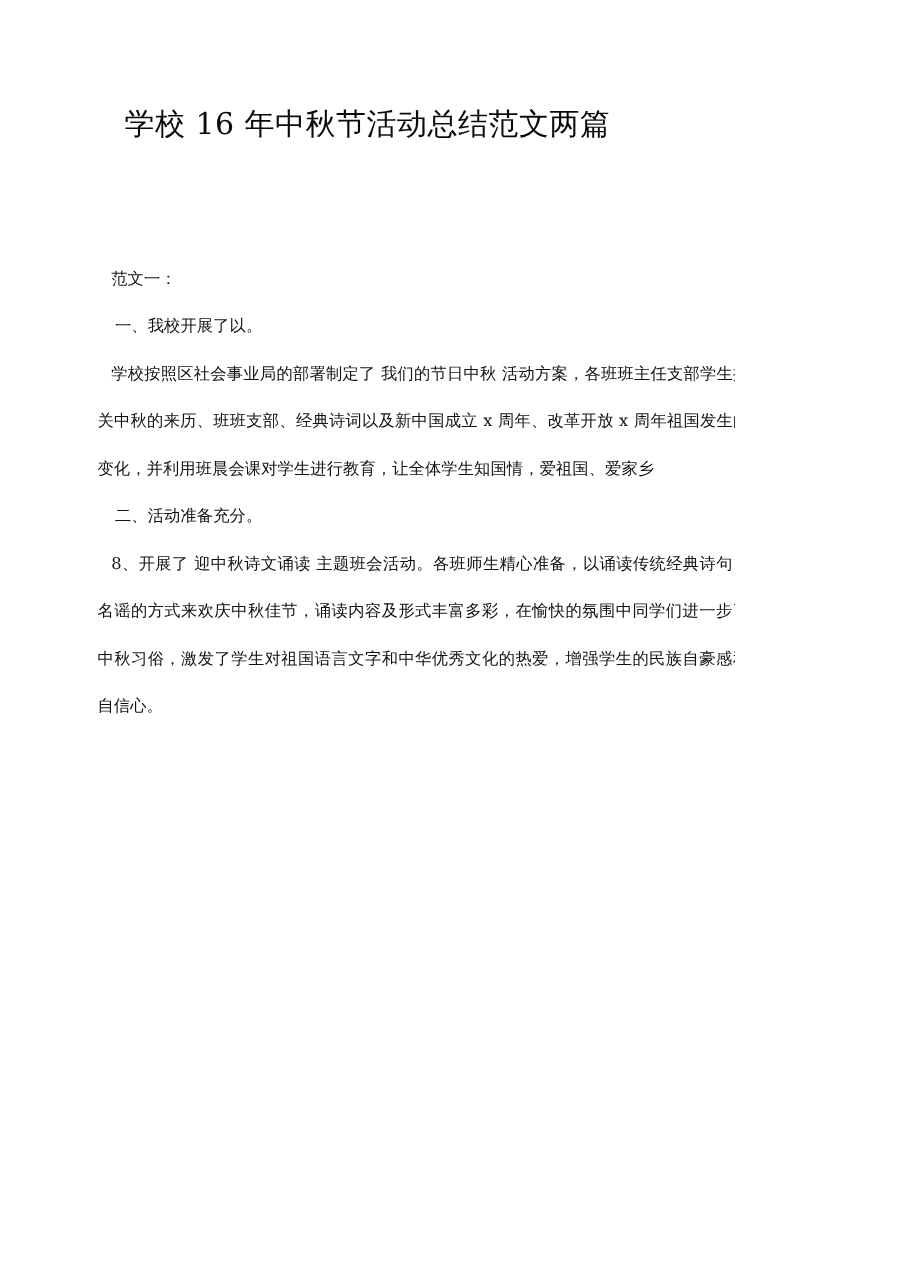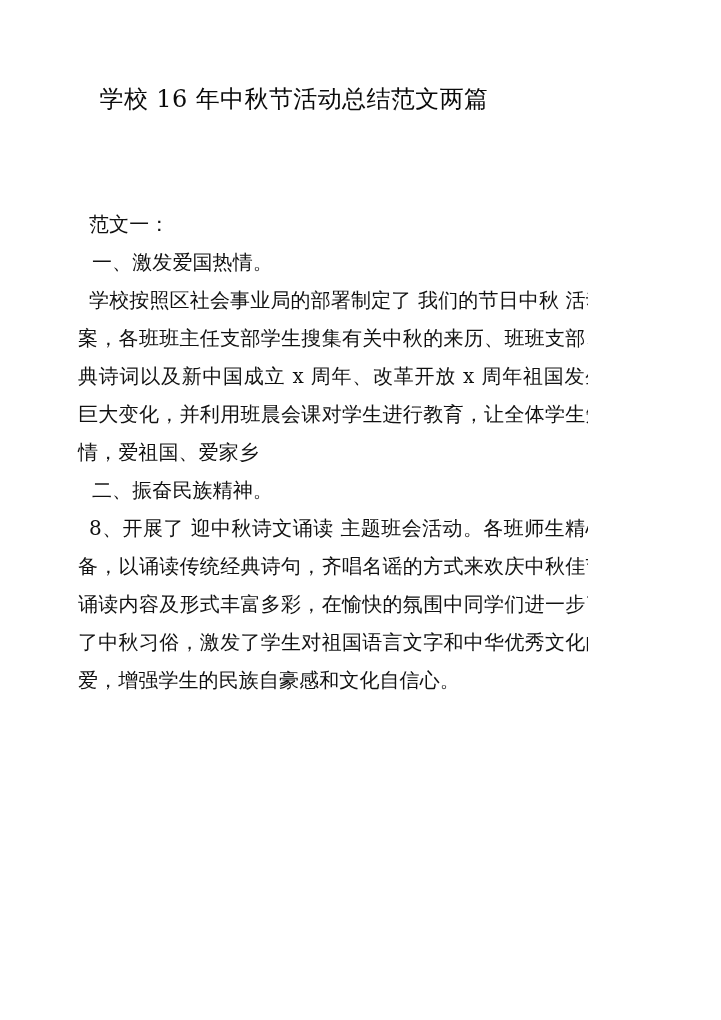--- a/index.html
+++ b/index.html
@@ -35,21 +35,21 @@
 
   .body-block {
     position: absolute;
     left: 78px;
     top: 205px;
     width: 548px;
   }
 
   .para {
     margin: 0;
-    font-size: 20px;
+    font-size: 13px;
     line-height: 38px;
     text-align: justify;
     text-justify: inter-ideograph;
     letter-spacing: 0.1px;
     color: #111111;
     white-space: pre-wrap;
     word-break: break-all;
   }
 
   
@@ -65,23 +65,23 @@
 
 <div class="page">
 
   <div class="doc-title">学校 16 年中秋节活动总结范文两篇</div>
 
   <div class="body-block">
 
     <p class="para indent">范文一：</p>
 
 
-    <p class="para indent-wide">一、激发爱国热情。</p>
+    <p class="para indent-wide">一、我校开展了以。</p>
 
     <p class="para indent">学校按照区社会事业局的部署制定了 我们的节日中秋 活动方案，各班班主任支部学生搜集有关中秋的来历、班班支部、经典诗词以及新中国成立 x 周年、改革开放 x 周年祖国发生的巨大变化，并利用班晨会课对学生进行教育，让全体学生知国情，爱祖国、爱家乡</p>
 
-    <p class="para indent-wide">二、振奋民族精神。</p>
+    <p class="para indent-wide">二、活动准备充分。</p>
 
     <p class="para indent">8、开展了 迎中秋诗文诵读 主题班会活动。各班师生精心准备，以诵读传统经典诗句，齐唱名谣的方式来欢庆中秋佳节，诵读内容及形式丰富多彩，在愉快的氛围中同学们进一步了解了中秋习俗，激发了学生对祖国语言文字和中华优秀文化的热爱，增强学生的民族自豪感和文化自信心。</p>
 
 
   </div>
 </div>
 
 </body></html>

